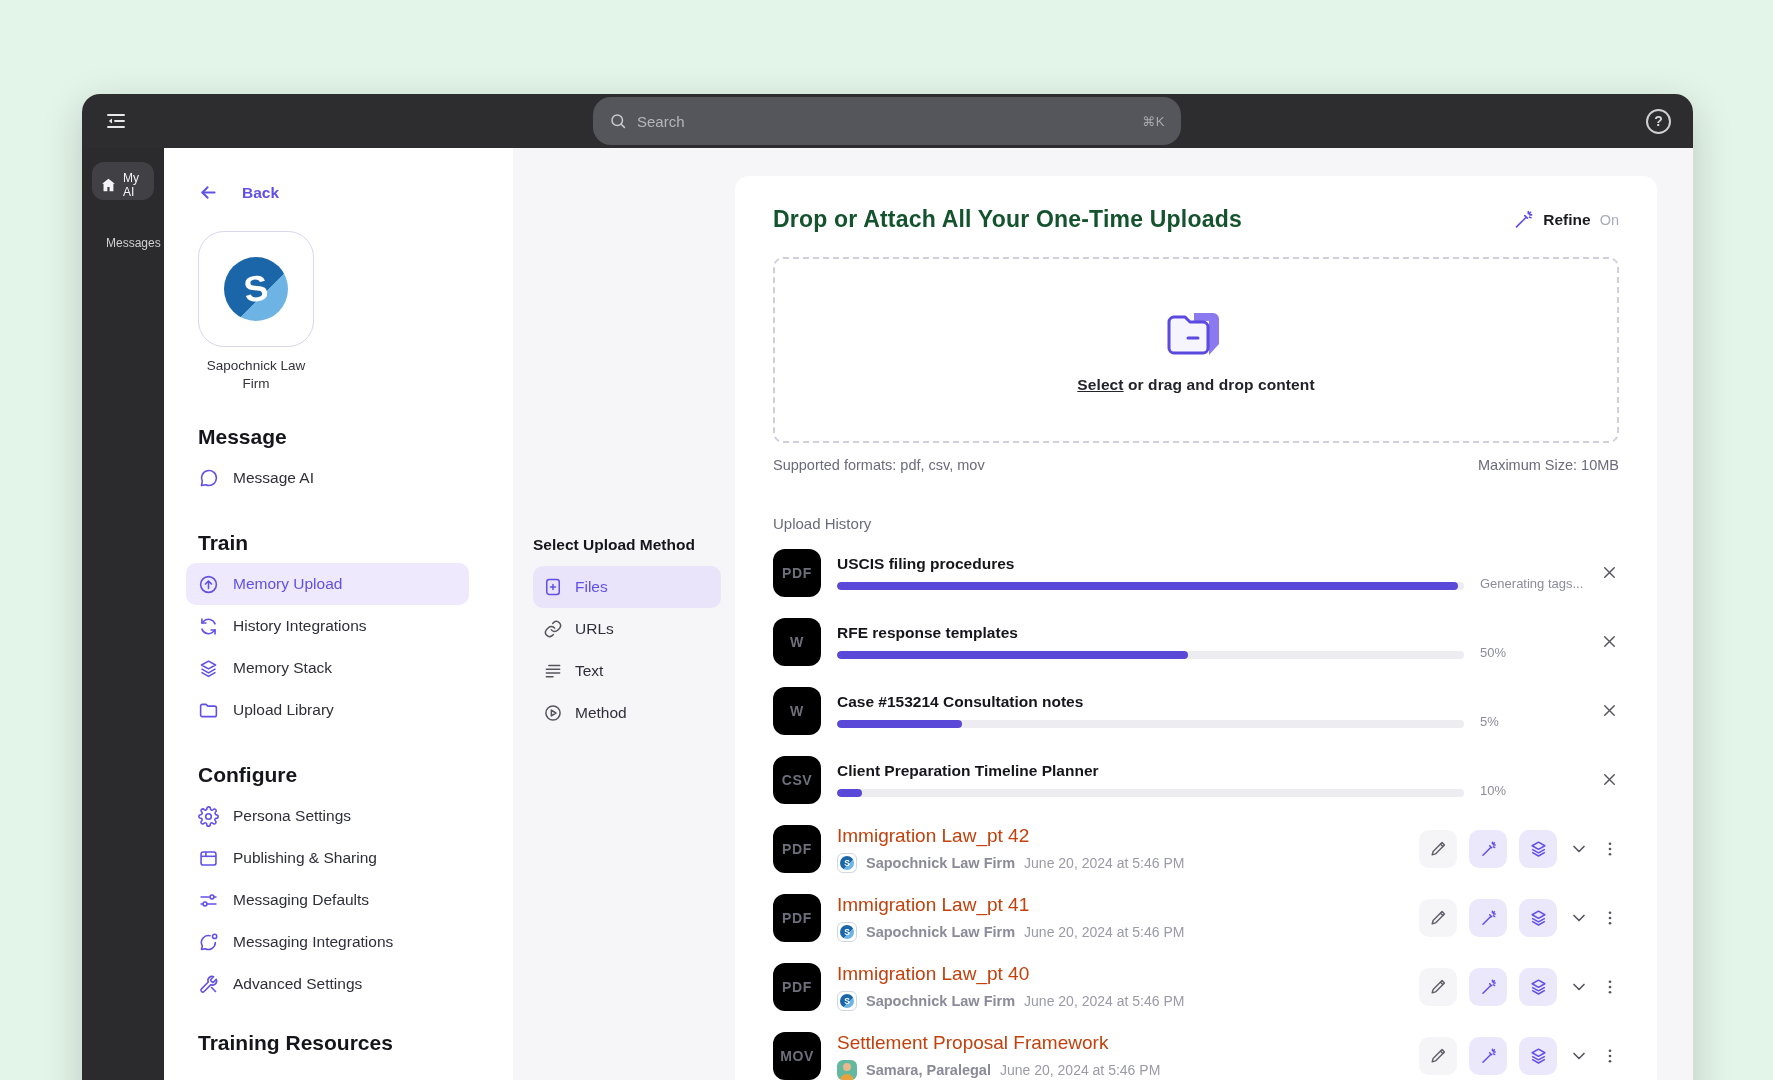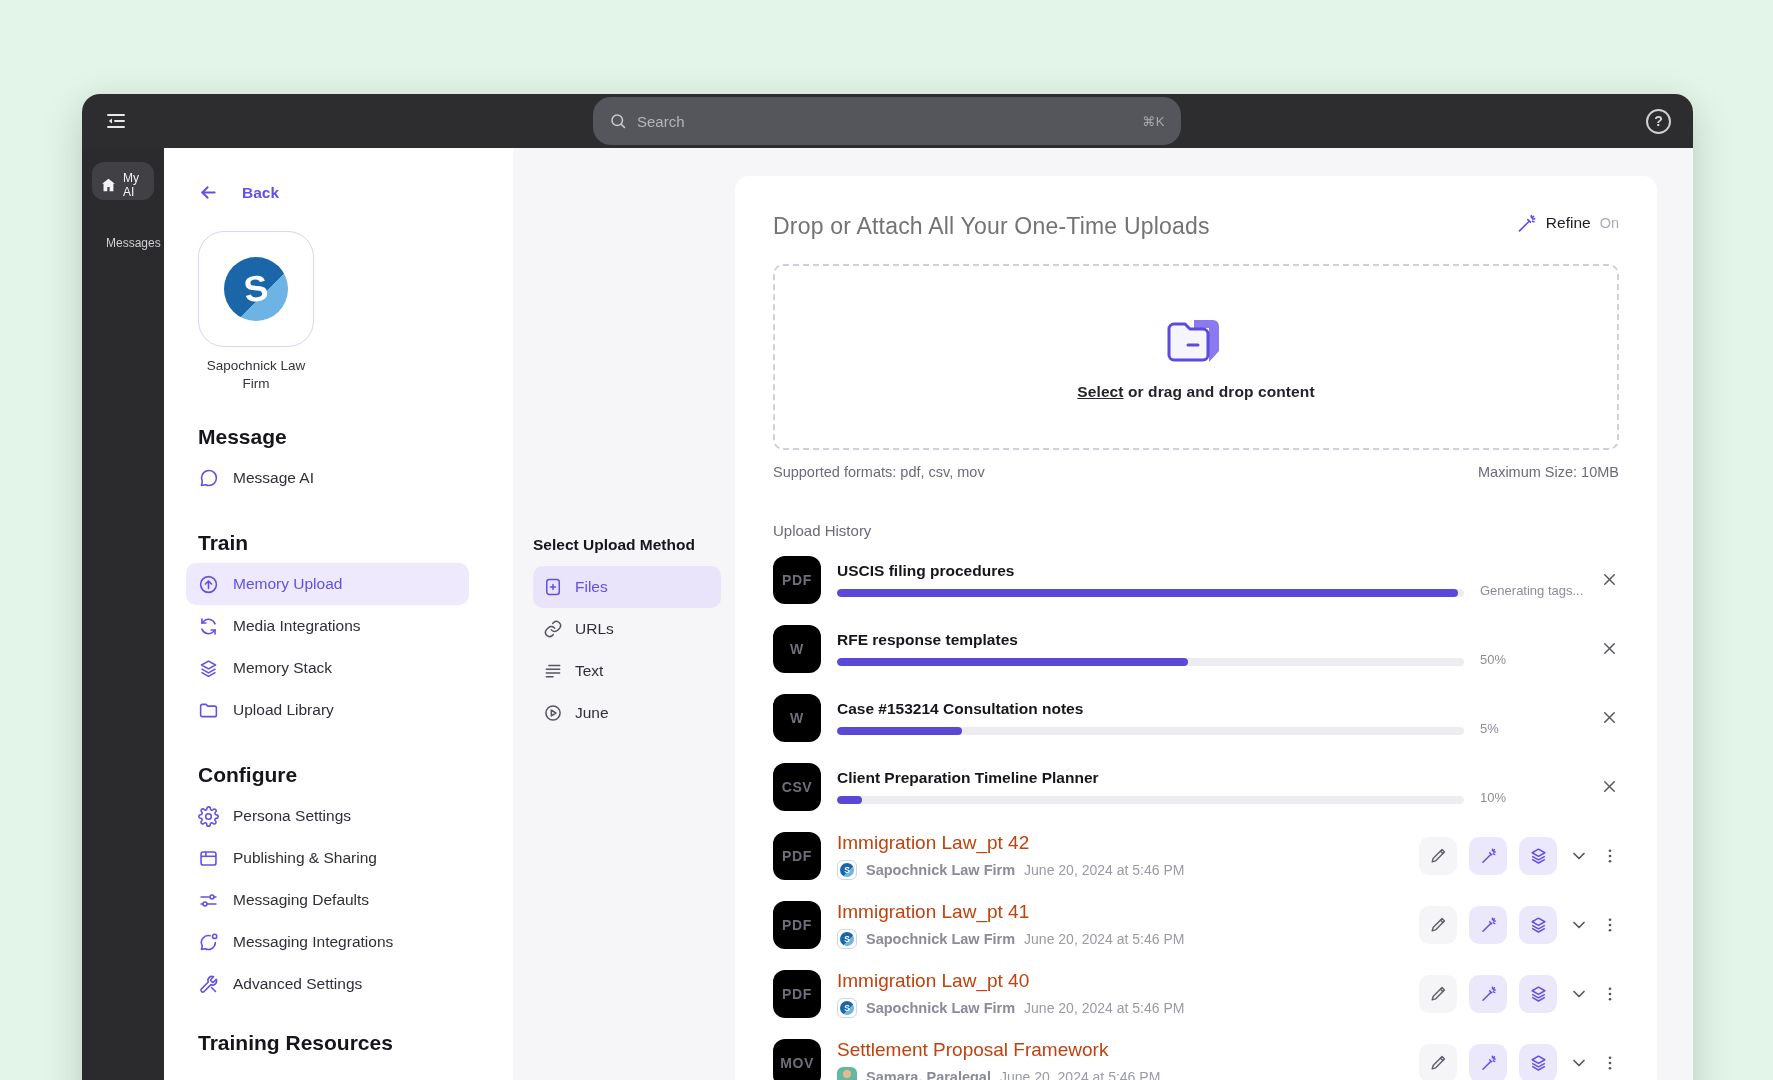--- a/index.html
+++ b/index.html
@@ -51,23 +51,23 @@
   .m-item { display:flex; align-items:center; gap:12px; height:42px; padding:0 10px; border-radius:10px; font-size:15.5px; color:#2f2f39; cursor:pointer; }
   .m-item svg { color:#55555f; flex:0 0 auto; }
   .m-item.active { background:#e9e4fa; color:#6150e6; }
   .m-item.active svg { color:#6150e6; }
 
   
   .main { flex:1; background:#f6f6f9; padding:28px 36px 0 0; min-width:0; }
   .card { background:#fff; border-radius:14px; padding:30px 38px; height:100%; }
 
   .card-head { display:flex; align-items:center; justify-content:space-between; }
-  .card-title { font-size:23px; font-weight:normal; color:#737373; letter-spacing:.2px;margin-top:7px; }
+  .card-title { font-size:23px; font-weight:bold; color:#14532d; letter-spacing:.2px; }
   .refine { display:flex; align-items:center; gap:9px; cursor:pointer; }
-  .refine .r-label { font-size:15.5px; font-weight:normal; color:#1b1b22; }
+  .refine .r-label { font-size:15.5px; font-weight:bold; color:#1b1b22; }
   .refine .r-state { font-size:14.5px; color:#ababb8; }
 
   .dropzone { margin-top:24px; height:186px; border:2px dashed #cfcfdd; border-radius:10px;
               display:flex; flex-direction:column; align-items:center; justify-content:center; gap:14px; cursor:pointer; }
   .dz-text { font-size:15.5px; color:#23232c; font-weight:bold; letter-spacing:.1px; }
   .dz-text .dz-link { text-decoration:underline; cursor:pointer; }
 
   .formats-row { display:flex; justify-content:space-between; margin-top:14px; font-size:14.5px; color:#6b6b7c; }
   .history-title { margin-top:42px; font-size:15px; color:#6b6b7c; }
 
@@ -178,21 +178,21 @@
             </svg>
           <span>Memory Upload</span>
         </div>
         <div class="nav-item">
           <svg width="21" height="21" viewBox="0 0 24 24" fill="none" stroke="currentColor" stroke-width="1.8" stroke-linecap="round" stroke-linejoin="round">
               <path d="M19.5 9A8 8 0 0 0 6.2 6.2L4.5 8"></path>
               <path d="M4.5 3.5V8H9"></path>
               <path d="M4.5 15a8 8 0 0 0 13.3 2.8l1.7-1.8"></path>
               <path d="M19.5 20.5V16H15"></path>
             </svg>
-          <span>Media Integrations</span>
+          <span>History Integrations</span>
         </div>
         <div class="nav-item">
           <svg width="21" height="21" viewBox="0 0 24 24" fill="none" stroke="currentColor" stroke-width="1.8" stroke-linejoin="round">
               <path d="m12 3.5 8 4.5-8 4.5L4 8z"></path>
               <path d="m4 12.5 8 4.5 8-4.5"></path>
               <path d="m4 16.5 8 4.5 8-4.5"></path>
             </svg>
           <span>Memory Stack</span>
         </div>
         <div class="nav-item">
@@ -268,21 +268,21 @@
         <svg width="20" height="20" viewBox="0 0 24 24" fill="none" stroke="currentColor" stroke-width="1.8" stroke-linecap="round">
             <path d="M7 5.5h13M4 10h16M4 14.5h16M4 19h8"></path>
           </svg>
         <span>Text</span>
       </div>
       <div class="m-item">
         <svg width="20" height="20" viewBox="0 0 24 24" fill="none" stroke="currentColor" stroke-width="1.8" stroke-linejoin="round">
             <circle cx="12" cy="12" r="8.5"></circle>
             <path d="m10 8.5 5.5 3.5-5.5 3.5z"></path>
           </svg>
-        <span>June</span>
+        <span>Method</span>
       </div>
     </div>
 
     <div class="main">
       <div class="card">
 
         <div class="card-head">
           <div class="card-title">Drop or Attach All Your One-Time Uploads</div>
           <div class="refine">
             <svg width="21" height="21" viewBox="0 0 24 24" fill="none" stroke="#6150e6" stroke-width="1.9" stroke-linecap="round">

